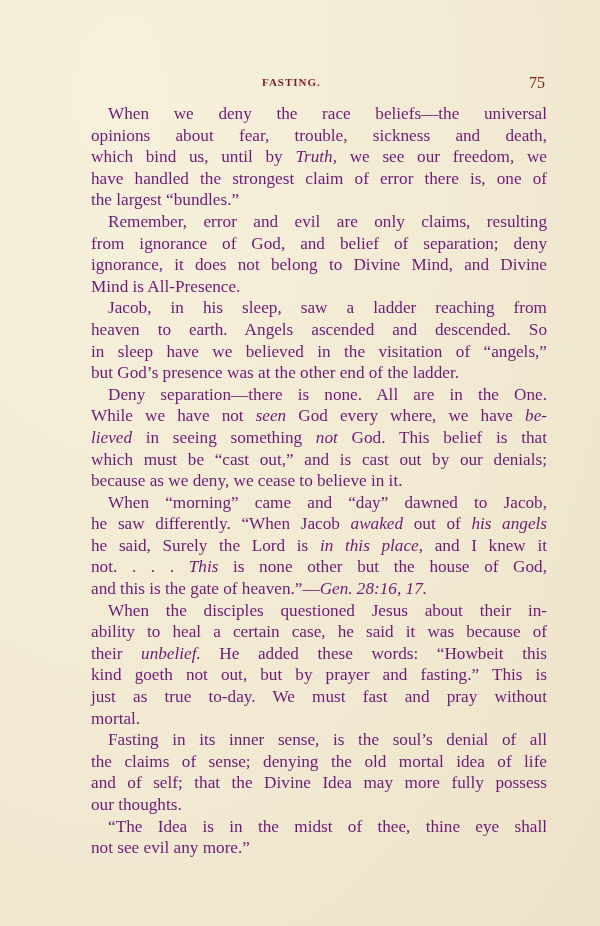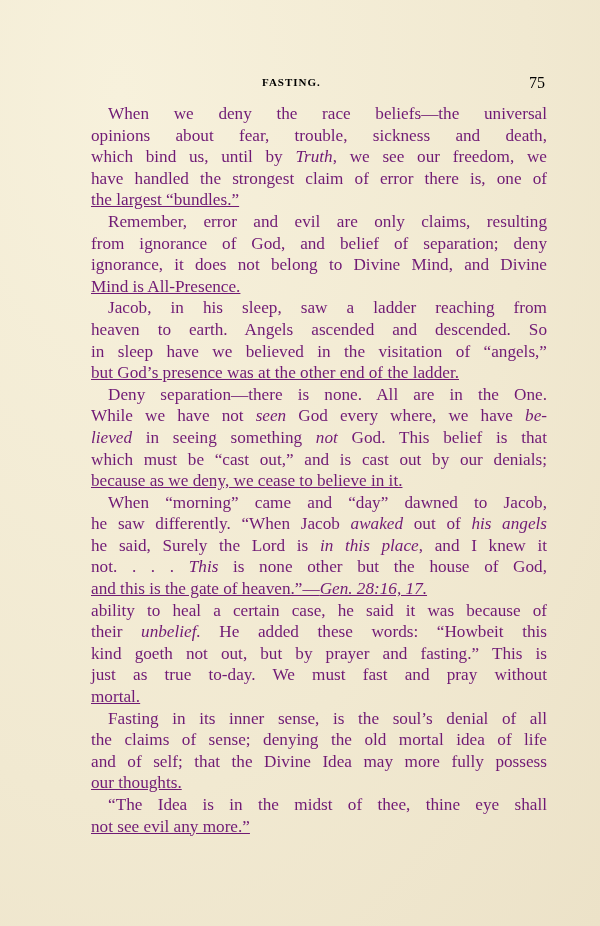--- a/index.html
+++ b/index.html
@@ -1,28 +1,28 @@
 <!DOCTYPE html>
 <html><head>
 <meta charset="utf-8">
 <style>
   html,body{margin:0;padding:0;}
   body{width:600px;height:926px;background:#f3ecd6;overflow:hidden;position:relative;
     background-image:radial-gradient(ellipse at 20% 10%, #f7f1dc 0%, #f1e9d1 60%, #ece2c8 100%);}
   .page{position:absolute;left:0;top:0;width:600px;height:926px;}
   .header{position:absolute;top:74px;left:91px;width:456px;height:20px;
-    font-family:"Liberation Serif",serif;color:#000000;}
+    font-family:"Liberation Serif",serif;color:#7f1d1d;}
   .running-title{position:absolute;left:171px;top:2px;font-size:11px;font-weight:bold;letter-spacing:1px;}
   .page-number{position:absolute;right:2px;top:0;font-size:16px;}
   .body{position:absolute;top:103px;left:91px;width:456px;
     font-family:"Liberation Serif",serif;font-size:17.2px;line-height:21.6px;color:#701a75;
     text-align:justify;}
   .para{margin:0;text-indent:0;}
   .line{display:block;text-align:justify;text-align-last:justify;white-space:nowrap;height:21.6px;overflow:visible;}
-  .line.last{text-align-last:left;text-decoration:underline;}
+  .line.last{text-align-last:left;}
   i{font-style:italic;}
 </style>
 </head>
 <body>
 
 <div class="page">
   <div class="header">
     <span class="running-title">FASTING.</span>
     <span class="page-number">75</span>
   </div>
@@ -54,20 +54,21 @@
         <span class="line last">because as we deny, we cease to believe in it.</span>
       </div>
       <div class="para">
         <span class="line" style="padding-left: 17px;">When “morning” came and “day” dawned to Jacob,</span>
         <span class="line">he saw differently.  “When Jacob <i>awaked</i> out of <i>his angels</i></span>
         <span class="line">he said, Surely the Lord is <i>in this place</i>, and I knew it</span>
         <span class="line">not.  .  .  .  <i>This</i> is none other but the house of God,</span>
         <span class="line last">and this is the gate of heaven.”—<i>Gen. 28:16, 17.</i></span>
       </div>
       <div class="para">
+        <span class="line" style="padding-left: 17px;">When the disciples questioned Jesus about their in-</span>
         <span class="line">ability to heal a certain case, he said it was because of</span>
         <span class="line">their <i>unbelief.</i> He added these words: “Howbeit this</span>
         <span class="line">kind goeth not out, but by prayer and fasting.” This is</span>
         <span class="line">just as true to-day. We must fast and pray without</span>
         <span class="line last">mortal.</span>
       </div>
       <div class="para">
         <span class="line" style="padding-left: 17px;">Fasting in its inner sense, is the soul’s denial of all</span>
         <span class="line">the claims of sense; denying the old mortal idea of life</span>
         <span class="line">and of self; that the Divine Idea may more fully possess</span>

